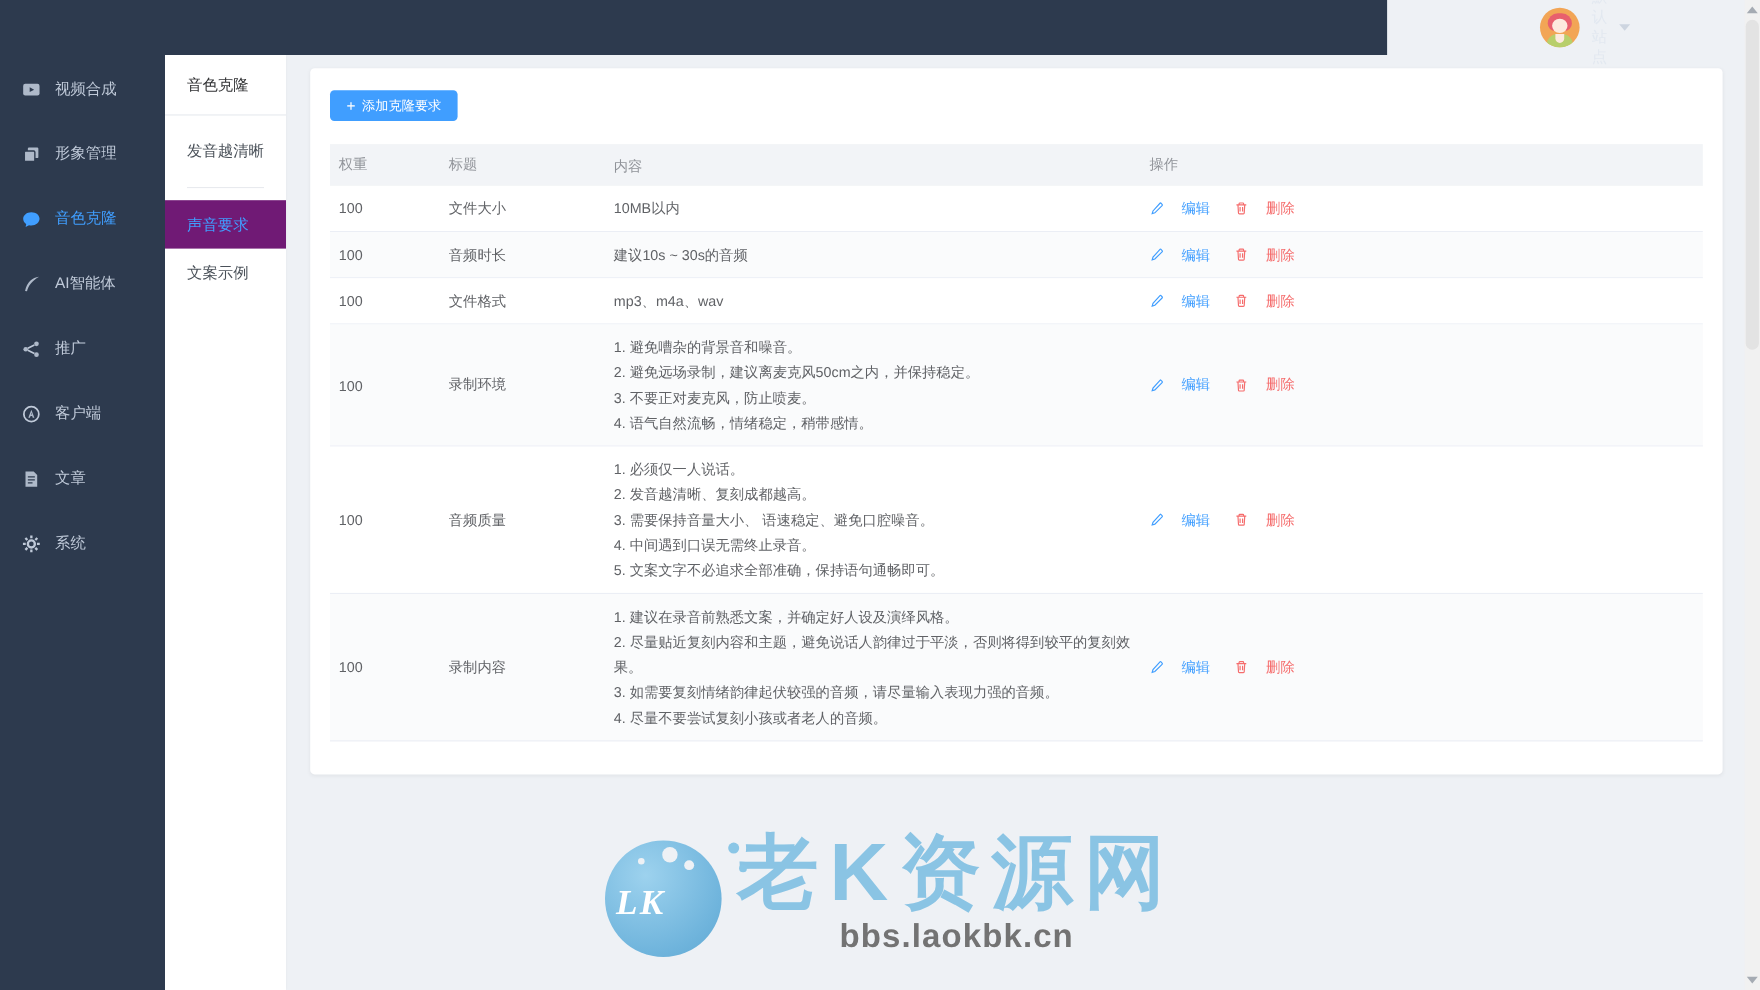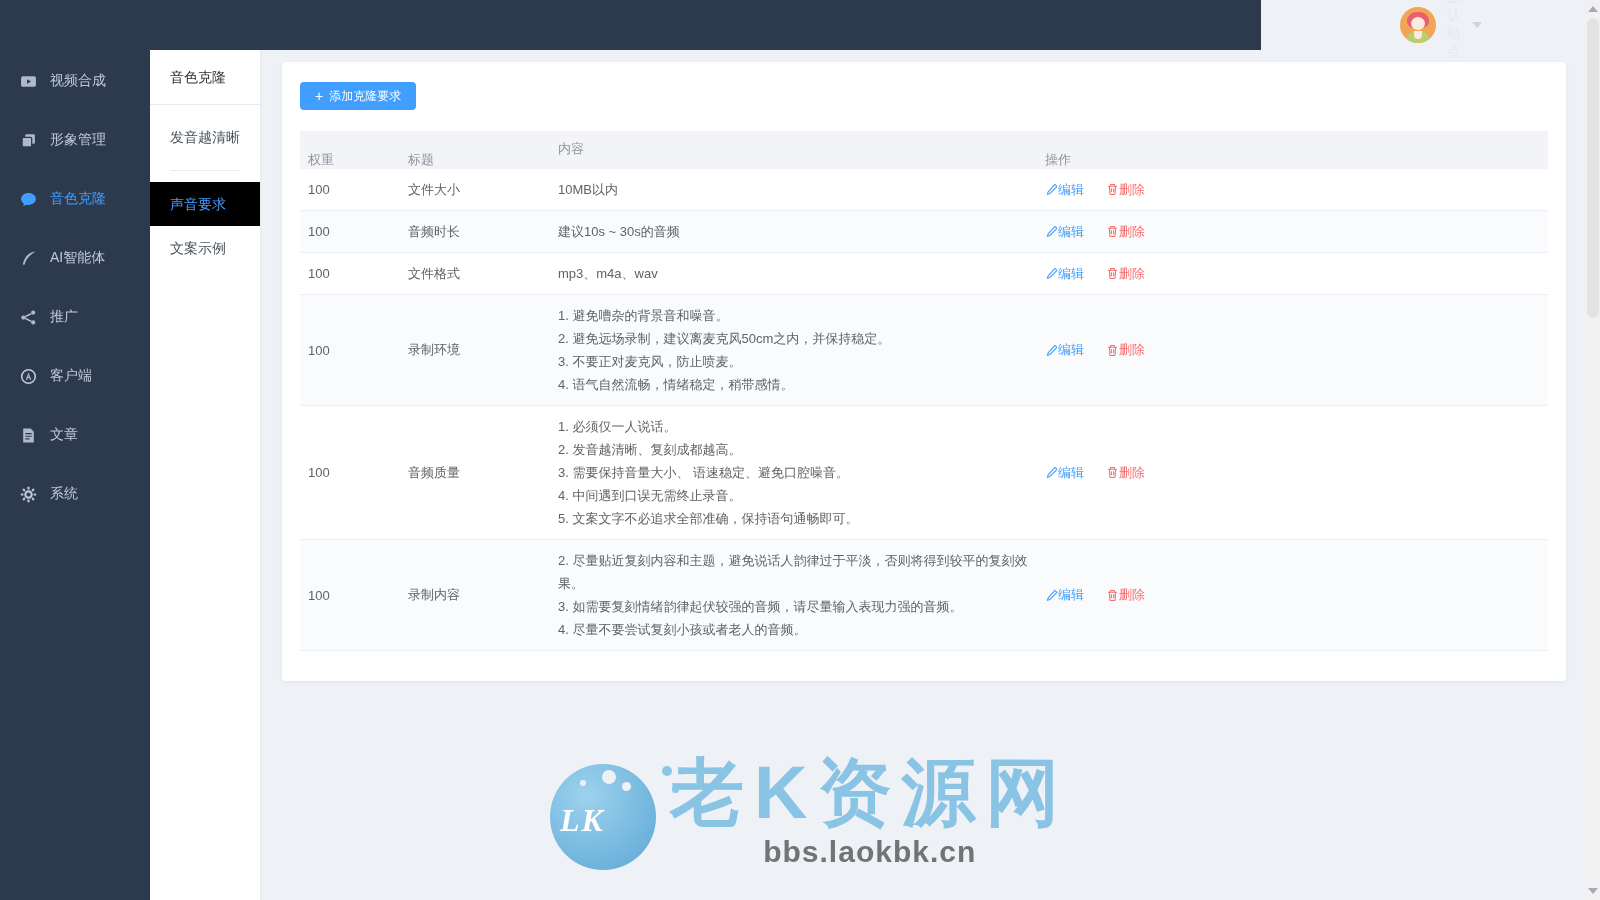--- a/index.html
+++ b/index.html
@@ -48,48 +48,48 @@
   .side-item.active svg { fill:#409eff; }
 
   
   .subnav { position:absolute; left:150px; top:50px; width:110px; height:850px;
     background:#ffffff; z-index:3; box-shadow:1px 0 2px rgba(0,0,0,0.04); }
   .subnav-title { height:55px; line-height:55px; padding-left:20px; font-size:14px;
     color:#303133; border-bottom:1px solid #e6e9ee; }
   .subnav-list { padding-top:10px; }
   .subnav-item { height:44px; line-height:44px; padding-left:20px; font-size:14px;
     color:#4a5159; cursor:pointer; }
-  .subnav-item.active { color:#409eff; background:#000000; }
+  .subnav-item.active { color:#409eff; background:#701a75; }
   .subnav-divider { height:1px; background:#e8eaee; margin:11px 20px 11px 20px; }
 
   
   .main { position:absolute; left:260px; top:50px; width:1326px; height:850px;
     background:#eef1f5; }
   .card { position:absolute; left:22px; top:12px; width:1284px; background:#ffffff;
     border-radius:4px; box-shadow:0 1px 4px rgba(0,0,0,0.06);
     padding:20px 18px 30px 18px; }
   .add-btn { display:inline-flex; align-items:center; gap:6px; height:28px;
     background:#409eff; color:#ffffff; border:none; border-radius:4px;
     font-size:12px; padding:0 15px; cursor:pointer;
     font-family:"Liberation Sans","DejaVu Sans",sans-serif; }
   .add-btn .plus { font-size:14px; line-height:1; }
 
   .tbl { margin-top:21px; width:1248px; font-size:13px; }
   .t-header { display:flex; background:#f2f4f7; color:#909399; height:38px;
-    align-items:flex-end; font-weight:400; }
+    align-items:center; font-weight:400; }
   .t-row { display:flex; background:#ffffff; border-bottom:1px solid #ebeef5;
     align-items:center; color:#606266; }
   .t-row.striped { background:#fafbfc; }
   .c-weight { width:100px; padding-left:8px; flex:none; }
   .c-title  { width:150px; padding-left:8px; flex:none; }
   .c-content{ width:487px; padding:9px 0 9px 8px; flex:none; line-height:23px; }
   .c-actions{ flex:1; padding-left:8px; display:flex; gap:22px; align-items:center; }
   .t-row .c-weight, .t-row .c-title { align-self:center; }
   .t-row { min-height:40px; }
-  .act-link { display:inline-flex; align-items:center; gap:0; font-size:13px;
+  .act-link { display:inline-flex; align-items:center; gap:16px; font-size:13px;
     cursor:pointer; }
   .act-edit { color:#409eff; }
   .act-delete { color:#f56c6c; }
   .act-link svg { width:13px; height:13px; stroke:currentColor; fill:none;
     stroke-width:1.3; }
 
   
   .watermark { position:absolute; left:550px; top:752px; display:flex;
     align-items:flex-start; gap:14px; z-index:2; }
   .wm-logo { width:106px; height:106px; border-radius:50%; margin-top:12px;
@@ -361,20 +361,21 @@
                   </svg>
                 </span>
                 <span>删除</span>
               </span>
             </div>
           </div>
           <div class="t-row striped">
             <div class="c-weight">100</div>
             <div class="c-title">录制内容</div>
             <div class="c-content">
+              <div>1. 建议在录音前熟悉文案，并确定好人设及演绎风格。</div>
               <div>2. 尽量贴近复刻内容和主题，避免说话人韵律过于平淡，否则将得到较平的复刻效果。</div>
               <div>3. 如需要复刻情绪韵律起伏较强的音频，请尽量输入表现力强的音频。</div>
               <div>4. 尽量不要尝试复刻小孩或者老人的音频。</div>
             </div>
             <div class="c-actions">
               <span class="act-link act-edit">
                 <span style="display:inline-flex">
                   <svg viewBox="0 0 16 16">
                     <path d="M12.6 1.9l1.5 1.5c.4.4.4 1 0 1.4L6 12.9l-3 .9.9-3L12 1.9c.2-.2.4-.2.6 0z"></path>
                   </svg>

